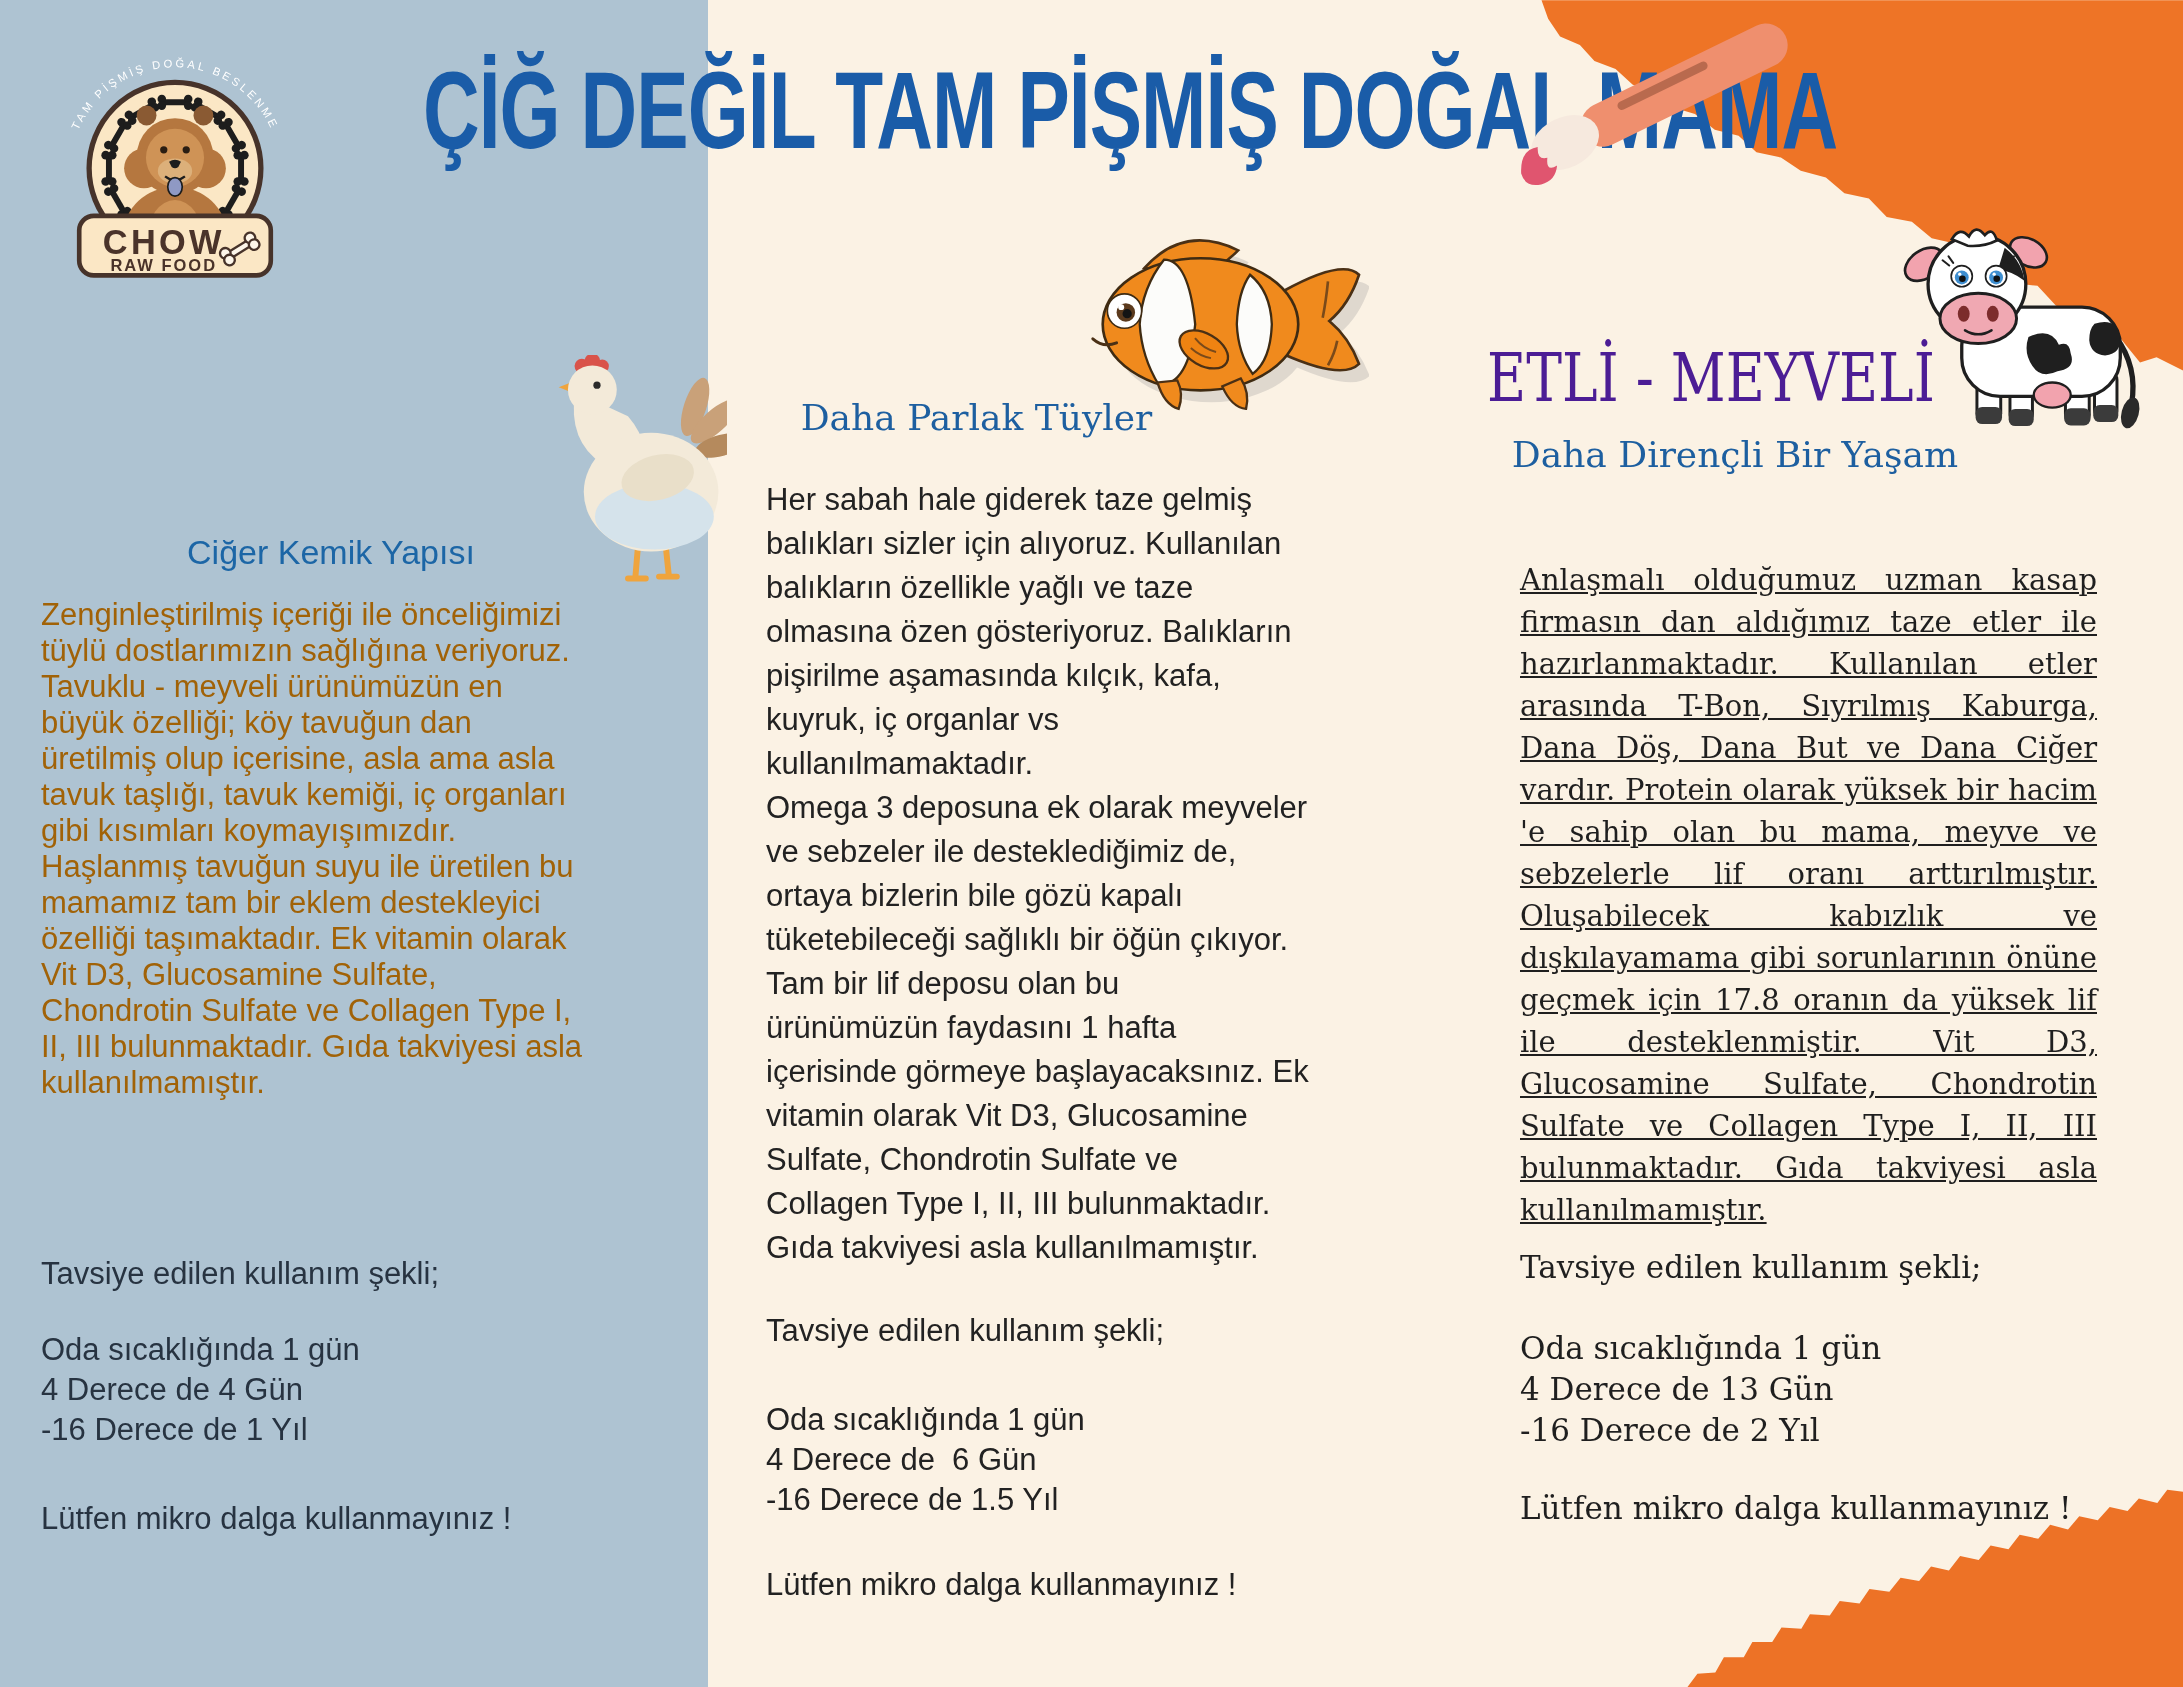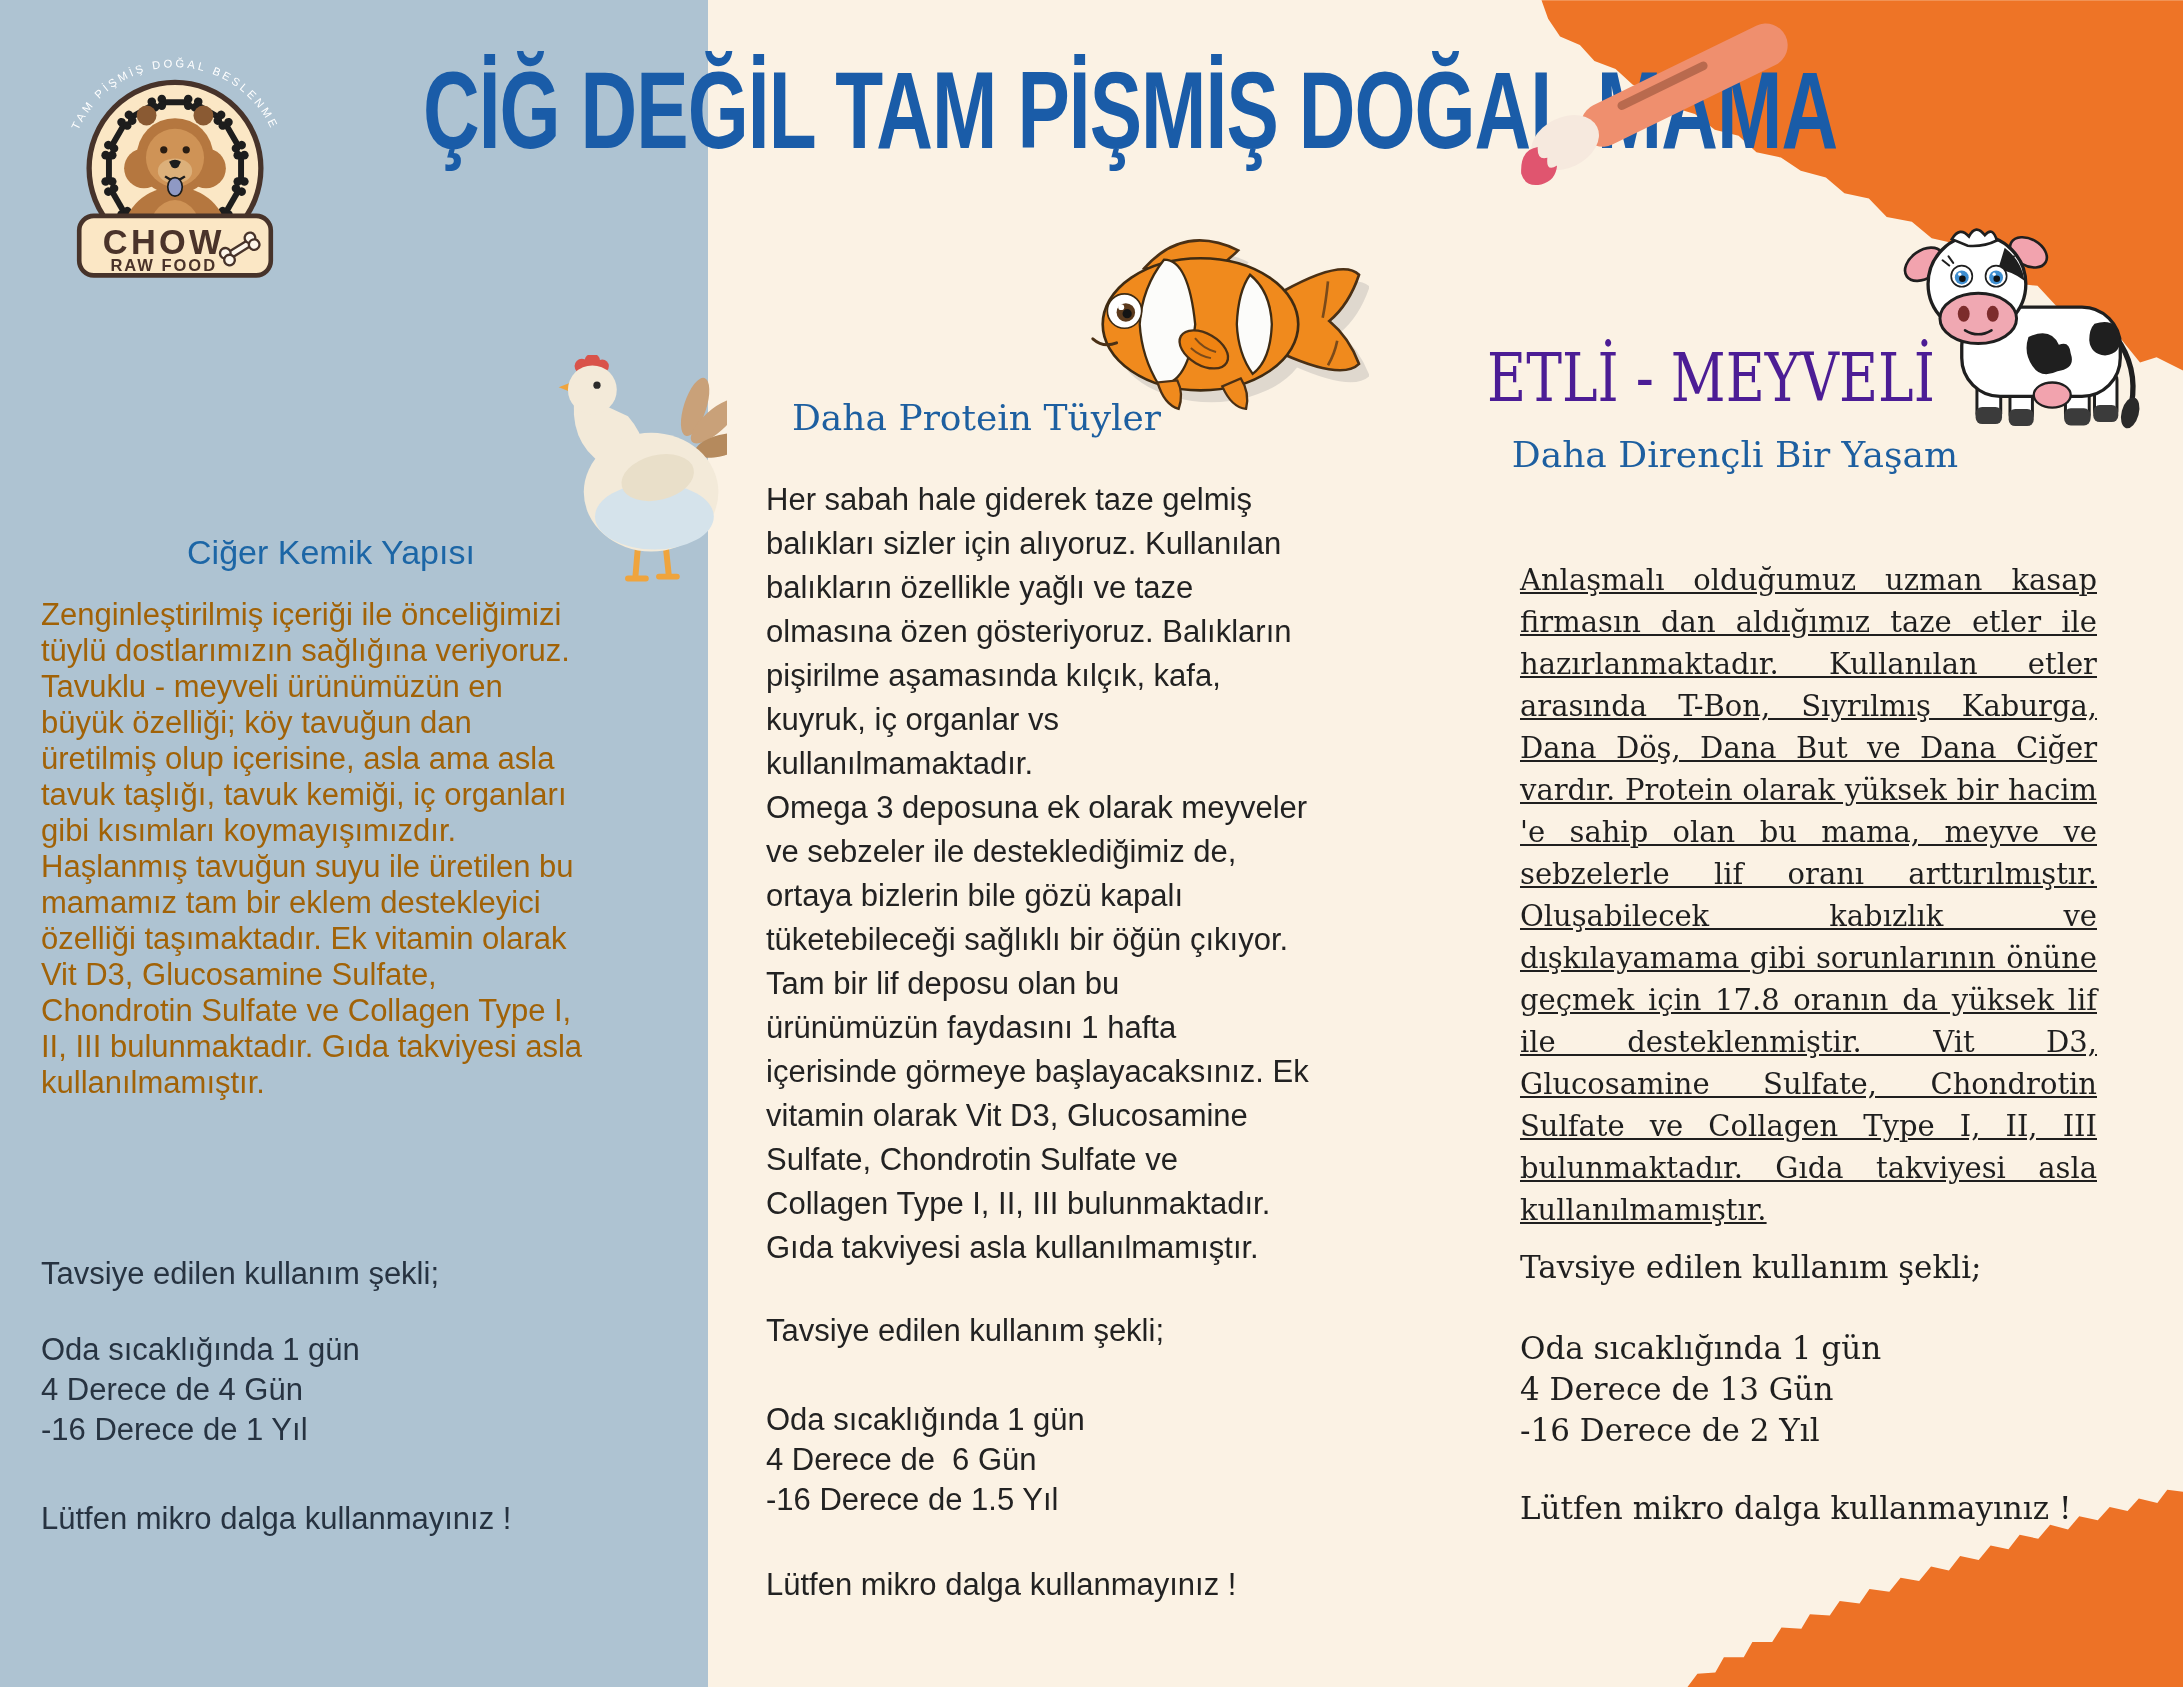--- a/index.html
+++ b/index.html
@@ -260,21 +260,21 @@
 Vit D3, Glucosamine Sulfate,
 Chondrotin Sulfate ve Collagen Type I,
 II, III bulunmaktadır. Gıda takviyesi asla
 kullanılmamıştır.</div>
   <div class="abs l-usage-h">Tavsiye edilen kullanım şekli;</div>
   <div class="abs l-usage">Oda sıcaklığında 1 gün
 4 Derece de 4 Gün
 -16 Derece de 1 Yıl</div>
   <div class="abs l-warn">Lütfen mikro dalga kullanmayınız !</div>
 
-  <div class="abs m-sub">Daha Protein Tüyler</div>
+  <div class="abs m-sub">Daha Parlak Tüyler</div>
   <div class="abs m-body">Her sabah hale giderek taze gelmiş
 balıkları sizler için alıyoruz. Kullanılan
 balıkların özellikle yağlı ve taze
 olmasına özen gösteriyoruz. Balıkların
 pişirilme aşamasında kılçık, kafa,
 kuyruk, iç organlar vs
 kullanılmamaktadır.
 Omega 3 deposuna ek olarak meyveler
 ve sebzeler ile desteklediğimiz de,
 ortaya bizlerin bile gözü kapalı

